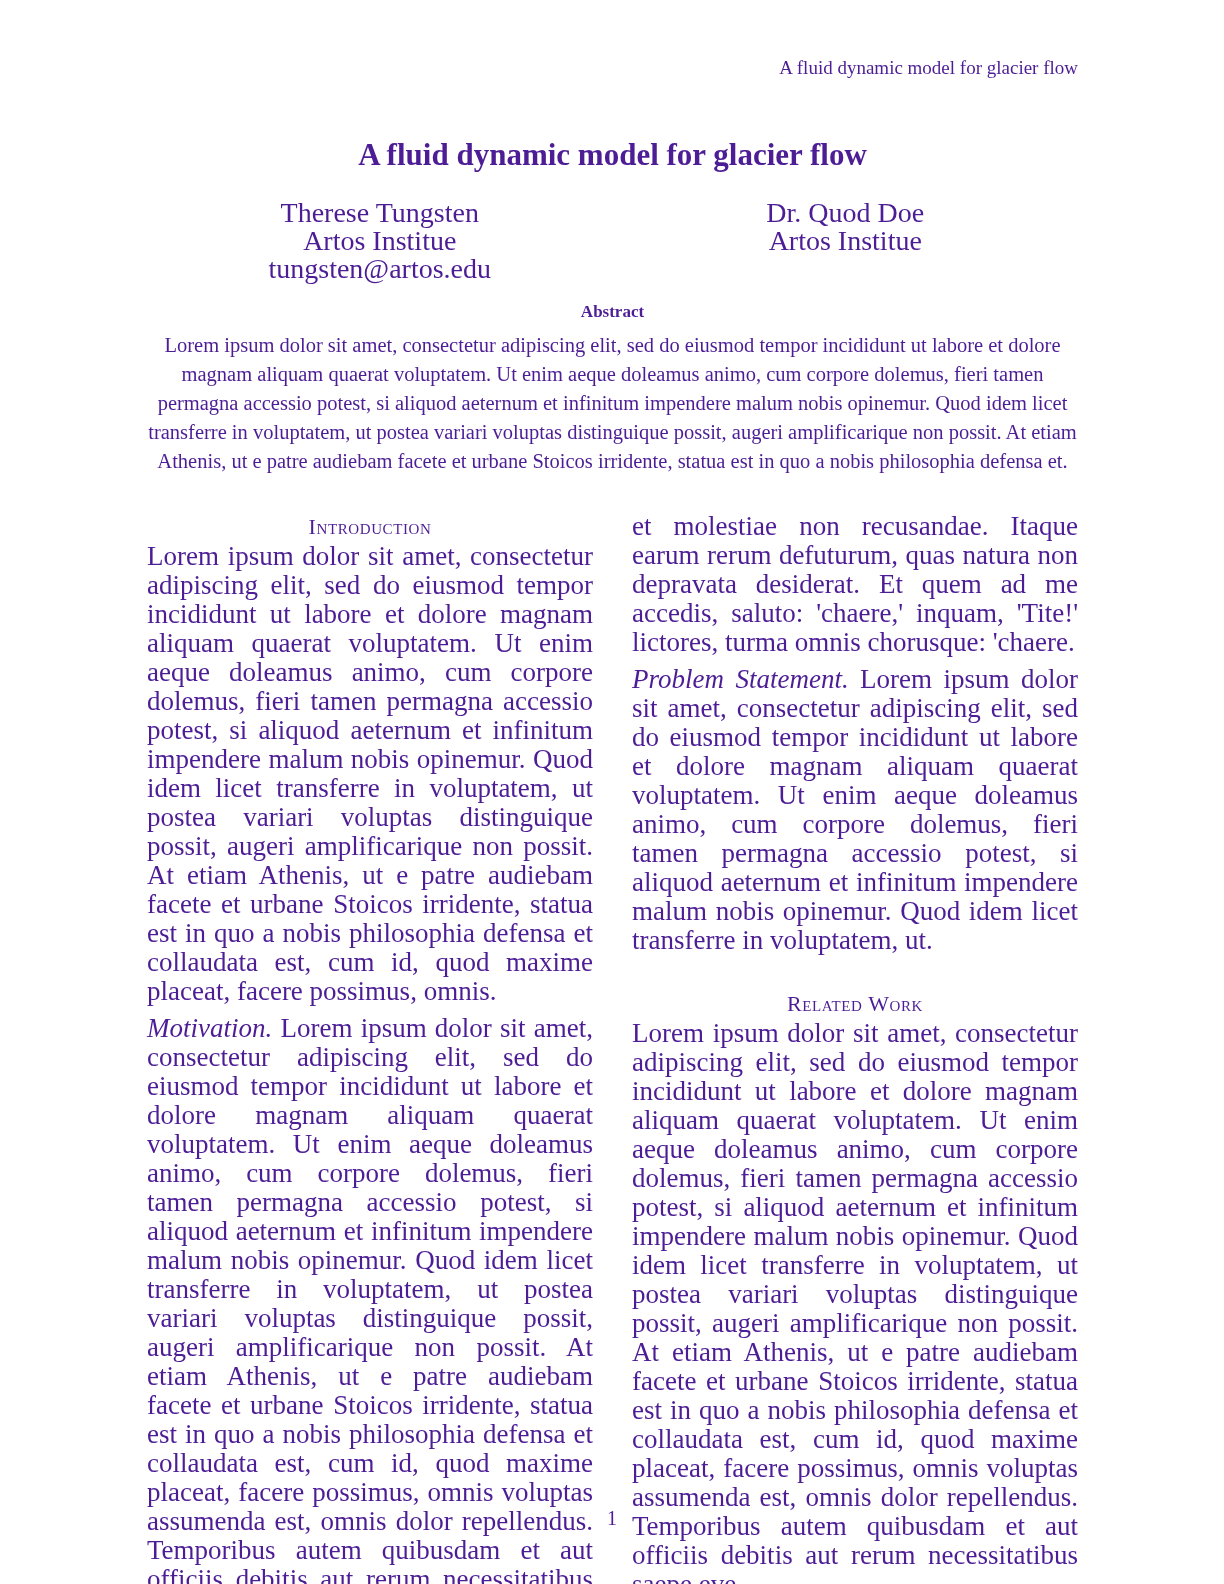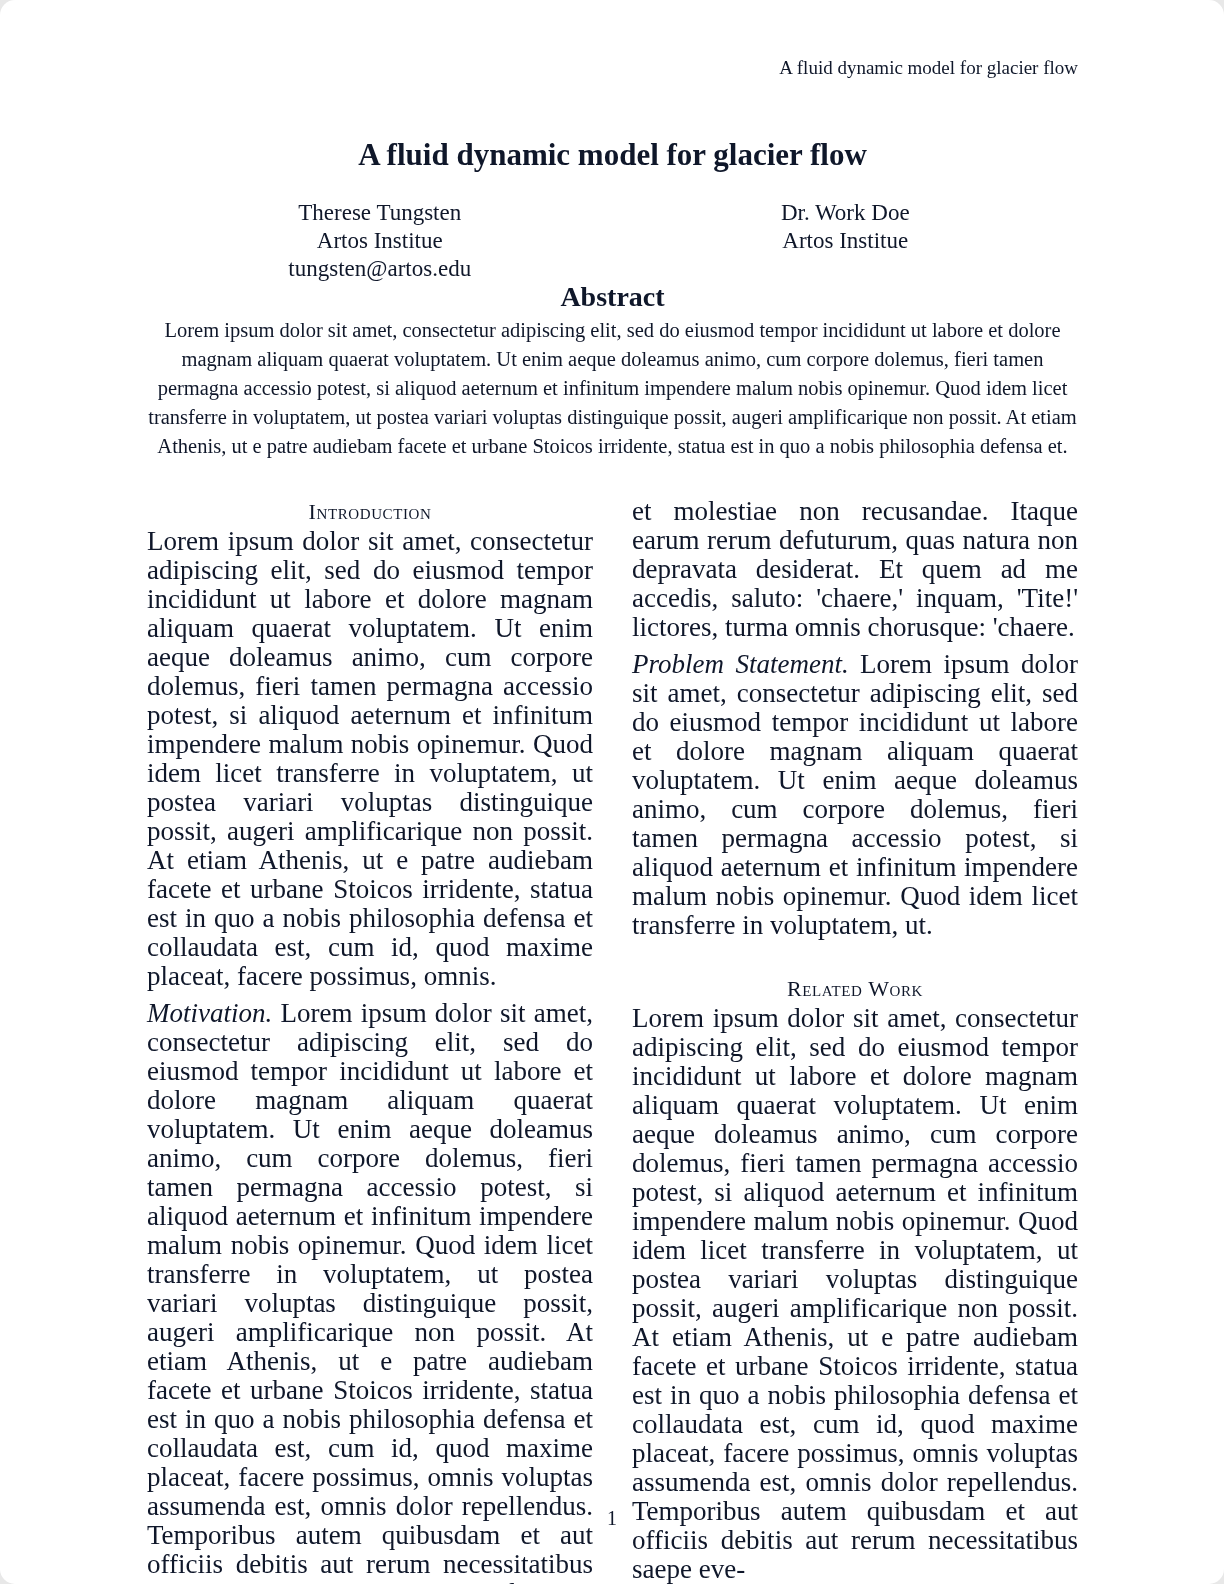--- a/index.html
+++ b/index.html
@@ -5,50 +5,49 @@
   html, body { margin: 0; padding: 0; background: #e8e8e8; }
   .page {
     position: relative;
     width: 1224px;
     height: 1584px;
     margin: 0 auto;
     background: #ffffff;
     box-sizing: border-box;
     padding: 56px 146px 0 147px;
     font-family: "Liberation Serif", "DejaVu Serif", serif;
-    color: #0f172a;
+    color: #4c1d95;
     overflow: hidden;
-    border-radius: 15px;
   }
   .running-head {
     text-align: right;
     font-size: 19px;
     line-height: 24px;
   }
   .title {
     margin: 56px 0 0 0;
     text-align: center;
     font-size: 31px;
     line-height: 37px;
     font-weight: 700;
   }
   .authors {
     display: flex;
     margin-top: 26px;
   }
   .author {
     flex: 1;
     text-align: center;
-    font-size: 23px;
+    font-size: 28px;
     line-height: 28px;
   }
   .abstract-heading {
-    margin-top: 2px;
+    margin-top: 17px;
     text-align: center;
-    font-size: 28px;
+    font-size: 17px;
     line-height: 24px;
     font-weight: 700;
   }
   .abstract-text {
     margin-top: 7px;
     text-align: center;
     font-size: 20.5px;
     line-height: 29px;
   }
   .columns {
@@ -93,21 +92,21 @@
 
   <h1 class="title">A fluid dynamic model for glacier flow</h1>
 
   <div class="authors">
     <div class="author">
       <div>Therese Tungsten</div>
       <div>Artos Institue</div>
       <div>tungsten@artos.edu</div>
     </div>
     <div class="author">
-      <div>Dr. Work Doe</div>
+      <div>Dr. Quod Doe</div>
       <div>Artos Institue</div>
     </div>
   </div>
 
   <div class="abstract-heading">Abstract</div>
 
   <div class="abstract-text">Lorem ipsum dolor sit amet, consectetur adipiscing elit, sed do eiusmod tempor incididunt ut labore et dolore magnam aliquam quaerat voluptatem. Ut enim aeque doleamus animo, cum corpore dolemus, fieri tamen permagna accessio potest, si aliquod aeternum et infinitum impendere malum nobis opinemur. Quod idem licet transferre in voluptatem, ut postea variari voluptas distinguique possit, augeri amplificarique non possit. At etiam Athenis, ut e patre audiebam facete et urbane Stoicos irridente, statua est in quo a nobis philosophia defensa et.</div>
 
   <div class="columns">
 

